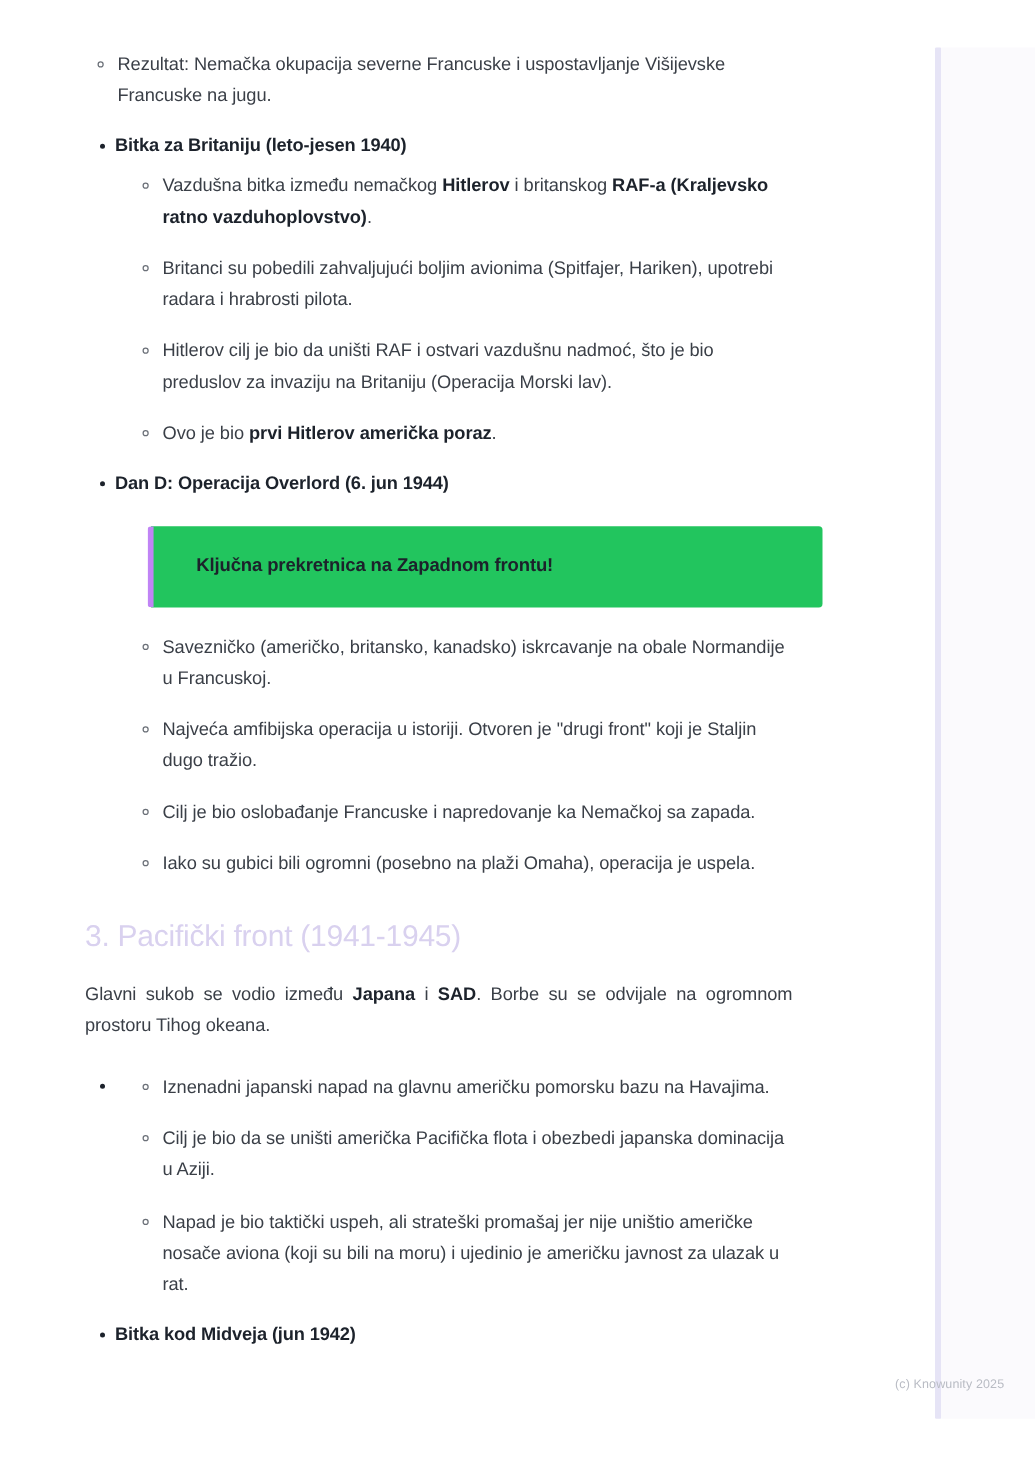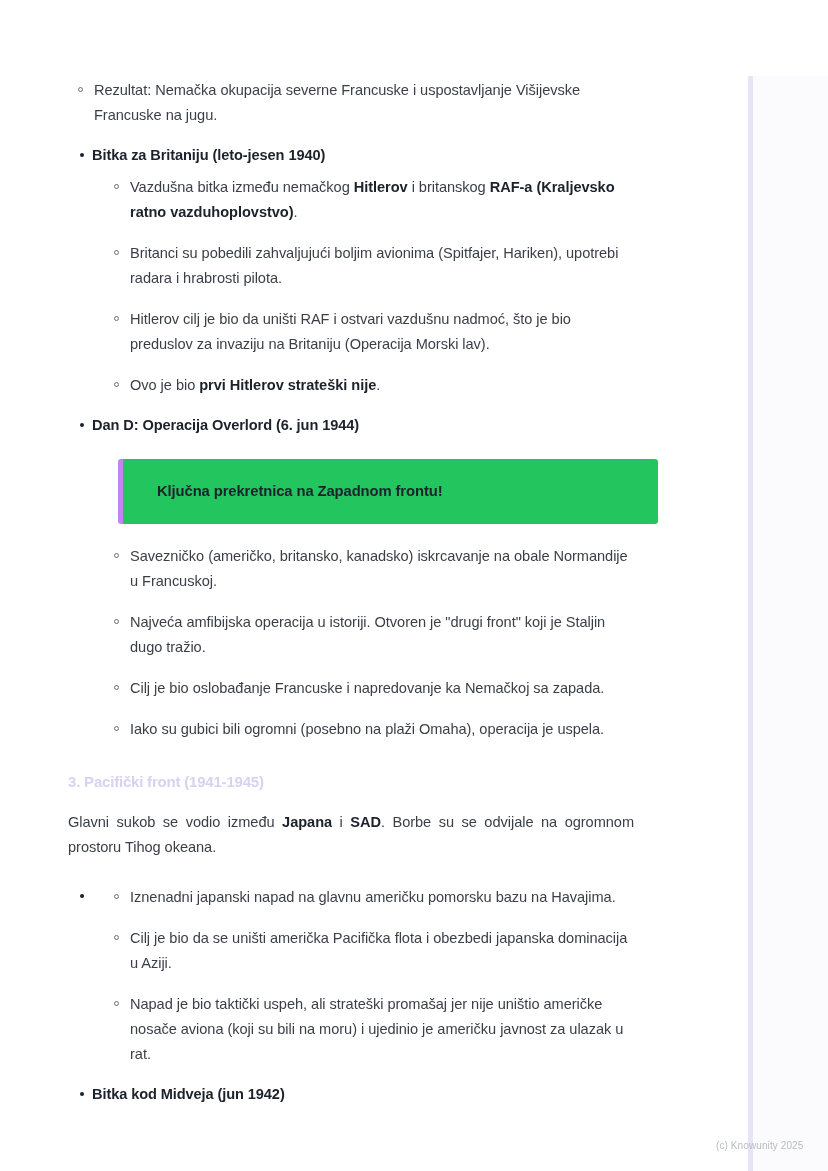--- a/index.html
+++ b/index.html
@@ -14,21 +14,20 @@
     overflow: hidden;
     font-family: "Liberation Sans", sans-serif;
     -webkit-font-smoothing: antialiased;
   }
 
   
   .page {
     position: absolute;
     inset: 0;
     background: #ffffff;
-    margin-top: 38px;
   }
   .edge-stripe {
     position: absolute;
     left: 748px;
     top: 38px;
     width: 5px;
     height: 1097px;
     background: #e6e4f6;
     border-radius: 1px;
   }
@@ -121,22 +120,22 @@
   .callout-text {
     font-size: 14.8px;
     font-weight: bold;
     color: #1c222b;
     line-height: 1.4;
     letter-spacing: -0.1px;
   }
 
   
   .section-heading {
-    font-size: 15px;
-    font-weight: bold;
+    font-size: 24px;
+    font-weight: normal;
     color: #d9d1ef;
     letter-spacing: -0.2px;
     line-height: 1.3;
     margin: 0;
   }
 
   
   .intro-para {
     font-size: 14.6px;
     color: #3a3f47;
@@ -179,21 +178,21 @@
     </ul>
 
     <ul class="lvl1 blk" style="margin-top:16px;">
       <li class="b1">
         <span>Bitka za Britaniju (leto-jesen 1940)</span>
         <div class="sub-wrap">
           <ul class="lvl2">
             <li class="b2"><span><span>Vazdušna bitka između nemačkog </span><b>Hitlerov</b><span> i britanskog </span><b>RAF-a (Kraljevsko ratno vazduhoplovstvo)</b><span>.</span></span></li>
             <li class="b2"><span><span>Britanci su pobedili zahvaljujući boljim avionima (Spitfajer, Hariken), upotrebi radara i hrabrosti pilota.</span></span></li>
             <li class="b2"><span><span>Hitlerov cilj je bio da uništi RAF i ostvari vazdušnu nadmoć, što je bio preduslov za invaziju na Britaniju (Operacija Morski lav).</span></span></li>
-            <li class="b2"><span><span>Ovo je bio </span><b>prvi Hitlerov strateški nije</b><span>.</span></span></li>
+            <li class="b2"><span><span>Ovo je bio </span><b>prvi Hitlerov američka poraz</b><span>.</span></span></li>
           </ul>
         </div>
       </li>
     </ul>
 
     <ul class="lvl1 blk" style="margin-top:16px;">
       <li class="b1">
         <span>Dan D: Operacija Overlord (6. jun 1944)</span>
 
         <div class="callout">

